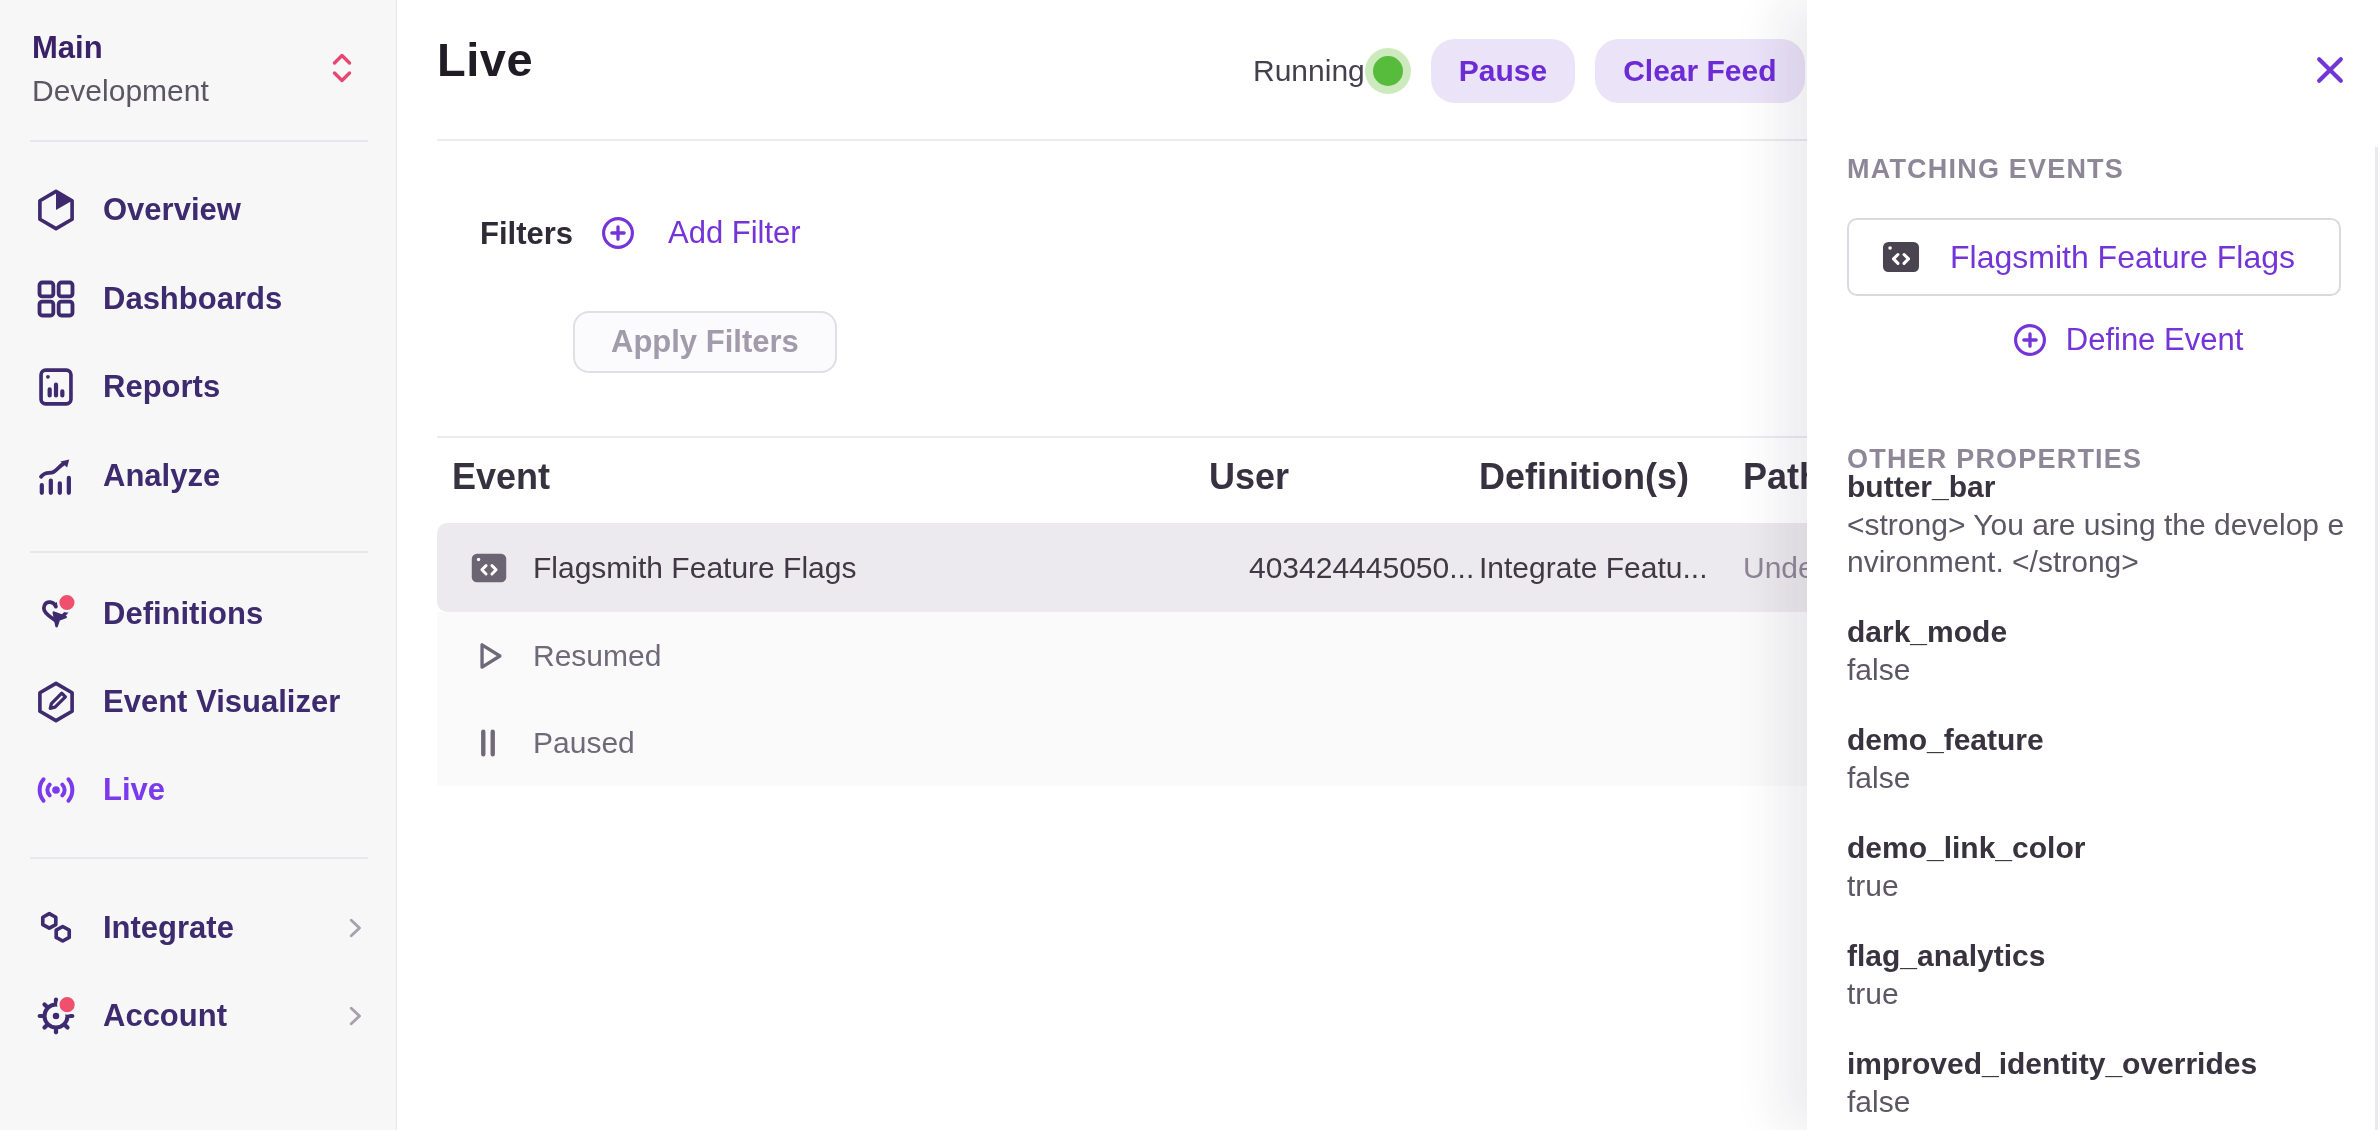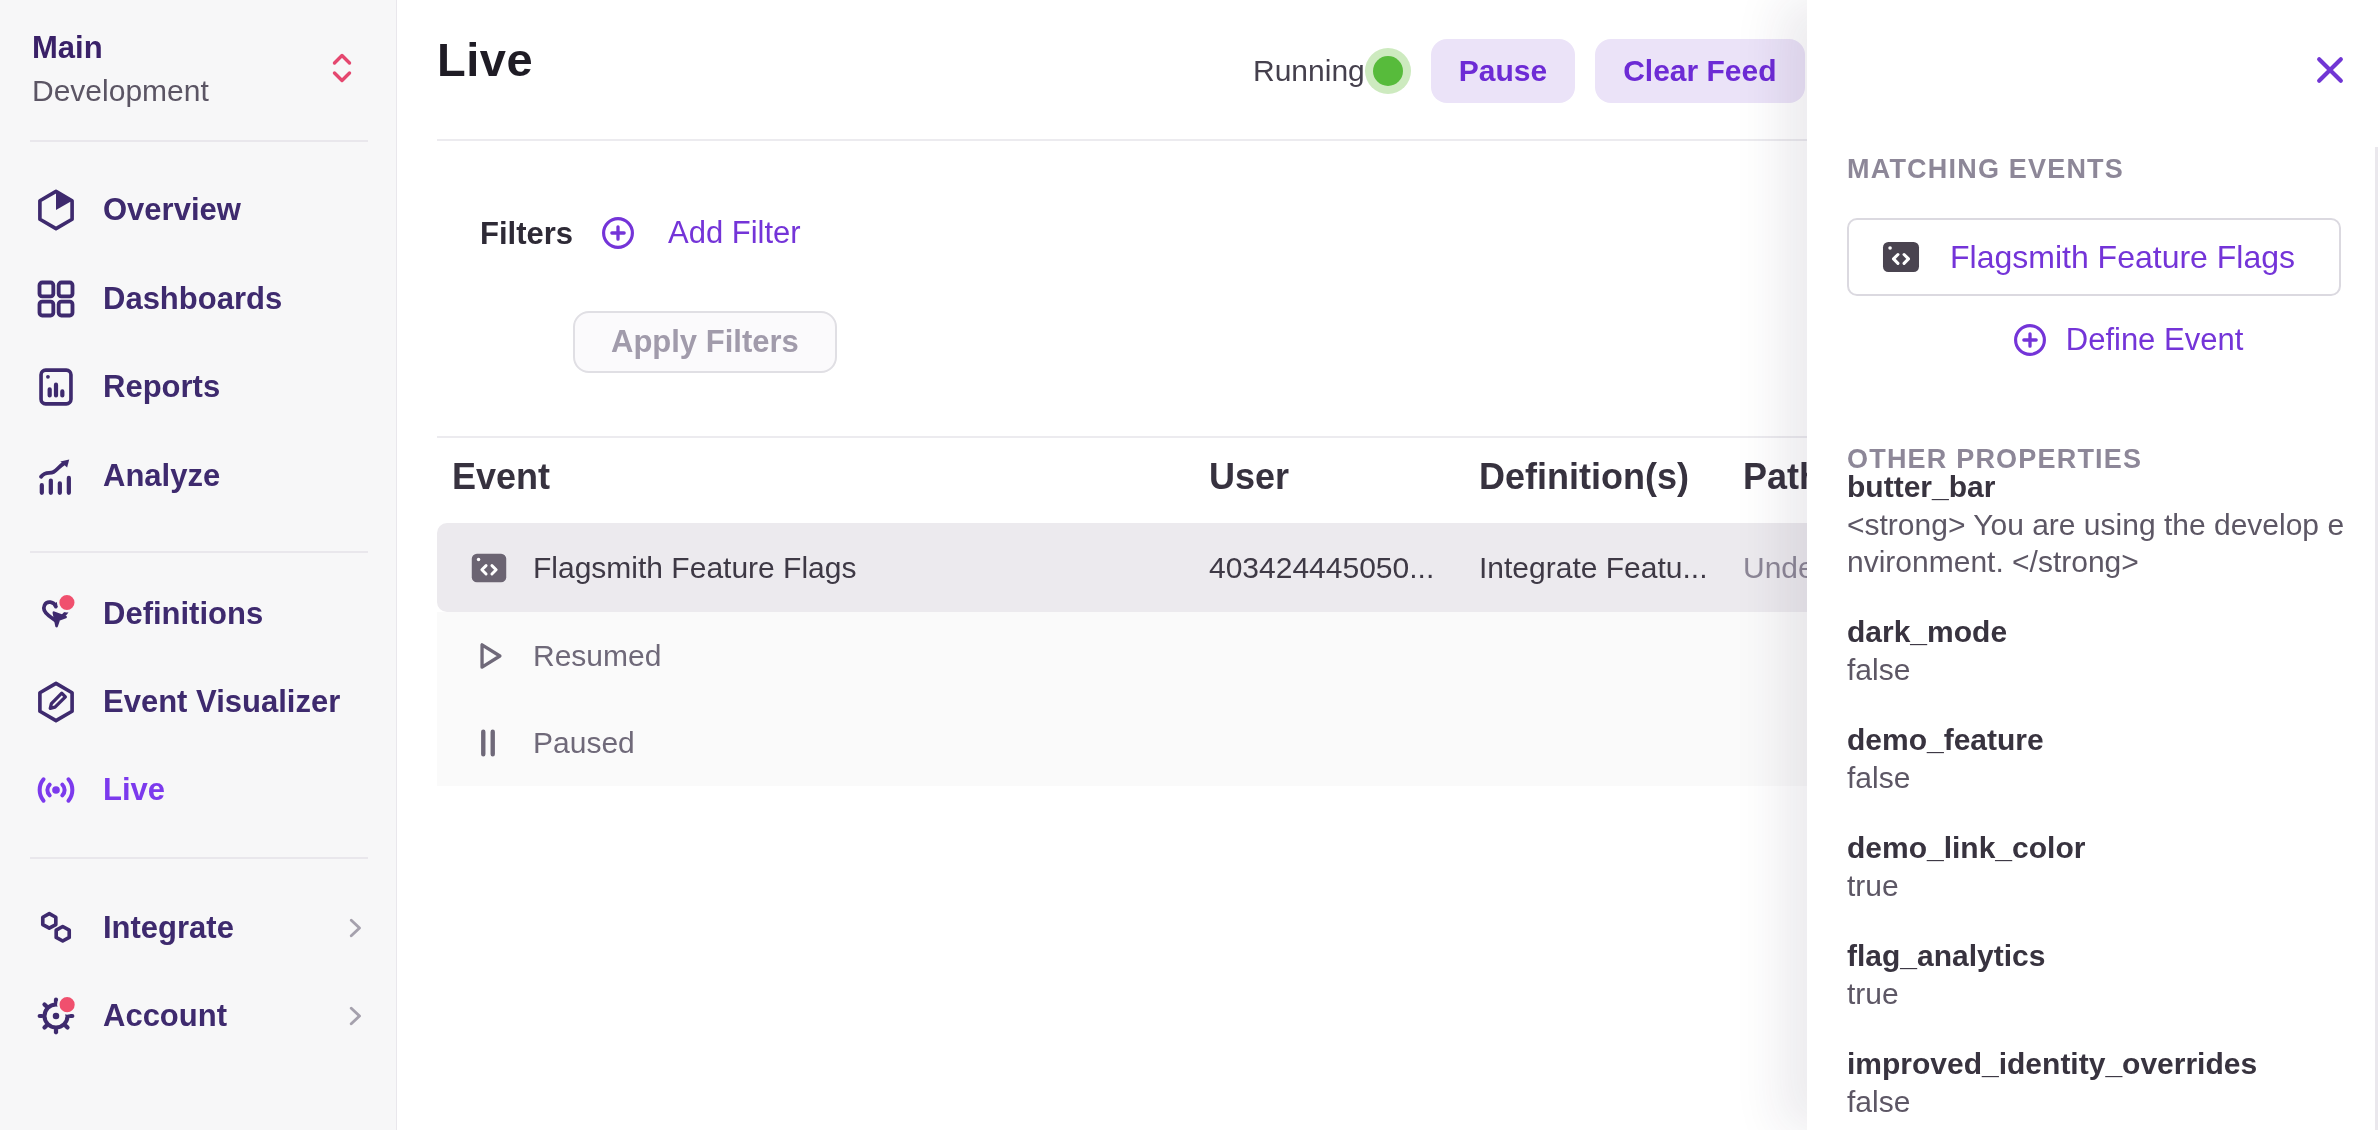--- a/index.html
+++ b/index.html
@@ -26,21 +26,21 @@
 
   
   .main { position:absolute; left:397px; top:0; right:0; bottom:0; background:#fff; }
   .page-title { position:absolute; left:40px; top:32px; font-size:47px; font-weight:700;
     color:#1f1c25; letter-spacing:.5px; }
   .header-actions { position:absolute; left:856px; top:38px; height:66px;
     display:flex; align-items:center; }
   .running-label { font-size:30px; color:#45404d; margin-right:0; }
   .green-dot { width:30px; height:30px; border-radius:50%; background:#57bb3b;
     box-shadow:0 0 0 8px #cdeabf; margin:0 28px 0 8px; }
-  .btn-lavender { height:64px; border:none; border-radius:16px; background:#ebe3f8;
+  .btn-lavender { height:64px; border:none; border-radius:24px; background:#ebe3f8;
     color:#6d2bd5; font-size:30px; font-weight:700; font-family:inherit;
     padding:0 28px; margin-right:20px; cursor:pointer; }
   .divider { position:absolute; left:40px; right:0; height:2px; background:#ecebef; }
   .hdiv1 { top:139px; } .hdiv2 { top:436px; }
 
   .filters-label { position:absolute; left:83px; top:216px; font-size:31px; font-weight:700; color:#2e2a36; }
   .add-filter { position:absolute; left:203px; top:215px; display:flex; align-items:center;
     gap:32px; cursor:pointer; }
   .add-filter .lbl { font-size:31px; color:#7434d8; }
   .apply-btn { position:absolute; left:176px; top:311px; height:62px; padding:0 36px;
@@ -52,21 +52,21 @@
   .th.c0 { left:55px; } .th.c1 { left:812px; } .th.c2 { left:1082px; } .th.c3 { left:1346px; }
 
   .rows { position:absolute; left:40px; right:0; top:523px; }
   .frow { position:relative; width:100%; cursor:pointer; }
   .frow.selected { height:89px; background:#eceaee; border-radius:10px; }
   .frow.light { height:87px; background:#fafafa; }
   .frow .cell { position:absolute; top:50%; transform:translateY(-50%); font-size:30px; white-space:nowrap; }
   .frow .c-icon { left:30px; display:flex; }
   .frow .c-event { left:96px; color:#3e3945; }
   .frow.light .c-event { color:#6f6979; }
-  .frow .c-user { left:772px; color:#3e3945; }
+  .frow .c-user { left:812px; color:#3e3945; }
   .frow .c-def  { left:1042px; color:#3e3945; }
   .frow .c-path { left:1306px; color:#8c8696; }
 
   
   .panel { position:absolute; left:1807px; top:0; width:573px; bottom:0; background:#fff;
     box-shadow:-26px 0 46px rgba(43,36,63,.09); }
   .close-btn { position:absolute; top:46px; right:26px; width:48px; height:48px; border:none;
     background:transparent; cursor:pointer; display:flex; align-items:center; justify-content:center; }
   .section-heading { position:absolute; left:40px; font-size:27px; font-weight:700;
     color:#8d8798; letter-spacing:1.2px; }

